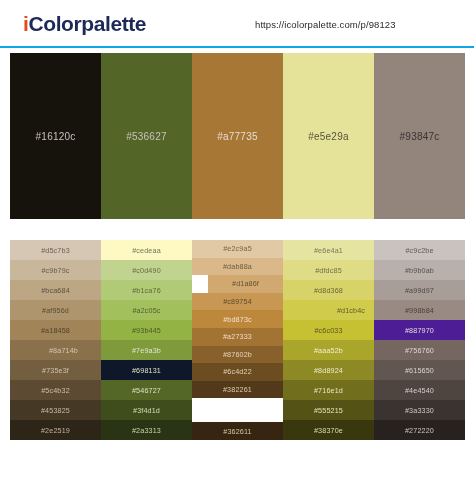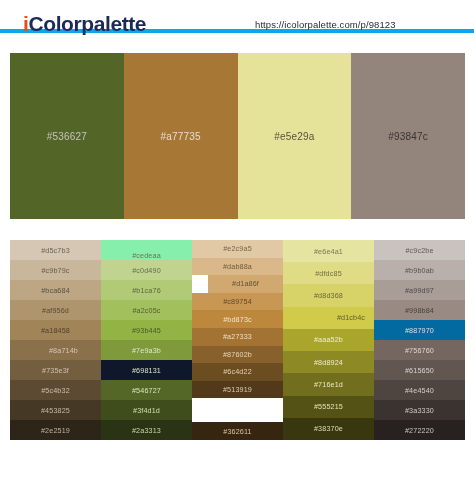--- a/index.html
+++ b/index.html
@@ -15,25 +15,25 @@
   #page {
     position: relative;
     width: 474px;
     height: 499px;
     background: #ffffff;
   }
 
   
   .header {
     position: relative;
-    height: 33px;
+    height: 48px;
     background: #ffffff;
     display: flex;
     align-items: center;
-    border-bottom: 4px solid #0ea5e9;
+    border-bottom: 2px solid #0ea5e9;
   }
 
   .logo {
     position: absolute;
     left: 23px;
     top: 13px;
     font-size: 21px;
     font-weight: bold;
     letter-spacing: -0.4px;
     white-space: nowrap;
@@ -121,20 +121,23 @@
 <div id="page">
 
   <div class="header">
     <div class="logo">
       <span class="logo-i">i</span><span class="logo-rest">Colorpalette</span>
     </div>
     <div class="url">https://icolorpalette.com/p/98123</div>
   </div>
 
   <div class="main-strip">
+      <div class="main-swatch" style="background: rgb(22, 18, 12);">
+        <span class="hexlabel" style="color: rgb(201, 194, 190);">#16120c</span>
+      </div>
       <div class="main-swatch" style="background: rgb(83, 102, 39);">
         <span class="hexlabel" style="color: rgb(201, 194, 190);">#536627</span>
       </div>
       <div class="main-swatch" style="background: rgb(167, 119, 53);">
         <span class="hexlabel" style="color: rgb(230, 221, 212);">#a77735</span>
       </div>
       <div class="main-swatch" style="background: rgb(229, 226, 154);">
         <span class="hexlabel" style="color: rgb(87, 84, 58);">#e5e29a</span>
       </div>
       <div class="main-swatch" style="background: rgb(147, 132, 124);">
@@ -169,21 +172,21 @@
           <span class="hexlabel" style="color: rgb(205, 191, 172);">#5c4b32</span>
         </div>
         <div class="grid-cell" style="background: rgb(69, 56, 37);">
           <span class="hexlabel" style="color: rgb(200, 185, 165);">#453825</span>
         </div>
         <div class="grid-cell" style="background: rgb(46, 37, 25);">
           <span class="hexlabel" style="color: rgb(194, 178, 156);">#2e2519</span>
         </div>
       </div>
       <div class="grid-col">
-        <div class="grid-cell" style="background: #86efac; align-items: flex-end;">
+        <div class="grid-cell" style="background: #fef9c3;">
           <span class="hexlabel" style="color: rgb(109, 117, 84);">#cedeaa</span>
         </div>
         <div class="grid-cell" style="background: rgb(192, 212, 144);">
           <span class="hexlabel" style="color: rgb(101, 109, 71);">#c0d490</span>
         </div>
         <div class="grid-cell" style="background: rgb(177, 202, 118);">
           <span class="hexlabel" style="color: rgb(93, 102, 59);">#b1ca76</span>
         </div>
         <div class="grid-cell" style="background: rgb(162, 192, 92);">
           <span class="hexlabel" style="color: rgb(84, 94, 48);">#a2c05c</span>
@@ -226,39 +229,42 @@
         <div class="grid-cell" style="background: rgb(162, 115, 51);">
           <span class="hexlabel" style="color: rgb(236, 221, 195);">#a27333</span>
         </div>
         <div class="grid-cell" style="background: rgb(135, 96, 43);">
           <span class="hexlabel" style="color: rgb(232, 215, 186);">#87602b</span>
         </div>
         <div class="grid-cell" style="background: rgb(108, 77, 34);">
           <span class="hexlabel" style="color: rgb(227, 209, 177);">#6c4d22</span>
         </div>
         <div class="grid-cell" style="background: rgb(81, 57, 25);">
-          <span class="hexlabel" style="color: rgb(223, 203, 167);">#513919</span>
+          <span class="hexlabel" style="color: rgb(223, 203, 167);">#382261</span>
         </div>
         <div class="grid-cell" style="background: rgb(54, 38, 17); margin-top: 24px;">
           <span class="hexlabel" style="color: rgb(218, 197, 158);">#362611</span>
         </div>
       </div>
       <div class="grid-col">
         <div class="grid-cell" style="background: rgb(230, 228, 161);">
           <span class="hexlabel" style="color: rgb(121, 119, 83);">#e6e4a1</span>
         </div>
         <div class="grid-cell" style="background: rgb(223, 220, 133);">
           <span class="hexlabel" style="color: rgb(113, 111, 69);">#dfdc85</span>
         </div>
         <div class="grid-cell" style="background: rgb(216, 211, 104);">
           <span class="hexlabel" style="color: rgb(105, 102, 56);">#d8d368</span>
         </div>
         <div class="grid-cell" style="background: rgb(209, 203, 76); padding-left: 45px;">
           <span class="hexlabel" style="color: rgb(97, 93, 43);">#d1cb4c</span>
         </div>
+        <div class="grid-cell" style="background: rgb(198, 192, 51);">
+          <span class="hexlabel" style="color: rgb(89, 85, 30);">#c6c033</span>
+        </div>
         <div class="grid-cell" style="background: rgb(170, 165, 43);">
           <span class="hexlabel" style="color: rgb(240, 239, 210);">#aaa52b</span>
         </div>
         <div class="grid-cell" style="background: rgb(141, 137, 36);">
           <span class="hexlabel" style="color: rgb(237, 237, 203);">#8d8924</span>
         </div>
         <div class="grid-cell" style="background: rgb(113, 110, 29);">
           <span class="hexlabel" style="color: rgb(233, 232, 195);">#716e1d</span>
         </div>
         <div class="grid-cell" style="background: rgb(85, 82, 21);">
@@ -274,21 +280,21 @@
         </div>
         <div class="grid-cell" style="background: rgb(185, 176, 171);">
           <span class="hexlabel" style="color: rgb(87, 81, 77);">#b9b0ab</span>
         </div>
         <div class="grid-cell" style="background: rgb(169, 157, 151);">
           <span class="hexlabel" style="color: rgb(79, 72, 68);">#a99d97</span>
         </div>
         <div class="grid-cell" style="background: rgb(153, 139, 132);">
           <span class="hexlabel" style="color: rgb(71, 63, 59);">#998b84</span>
         </div>
-        <div class="grid-cell" style="background: #0369a1;">
+        <div class="grid-cell" style="background: #4c1d95;">
           <span class="hexlabel" style="color: rgb(226, 219, 215);">#887970</span>
         </div>
         <div class="grid-cell" style="background: rgb(117, 103, 96);">
           <span class="hexlabel" style="color: rgb(222, 215, 211);">#756760</span>
         </div>
         <div class="grid-cell" style="background: rgb(97, 86, 80);">
           <span class="hexlabel" style="color: rgb(218, 211, 207);">#615650</span>
         </div>
         <div class="grid-cell" style="background: rgb(78, 69, 64);">
           <span class="hexlabel" style="color: rgb(213, 206, 203);">#4e4540</span>

